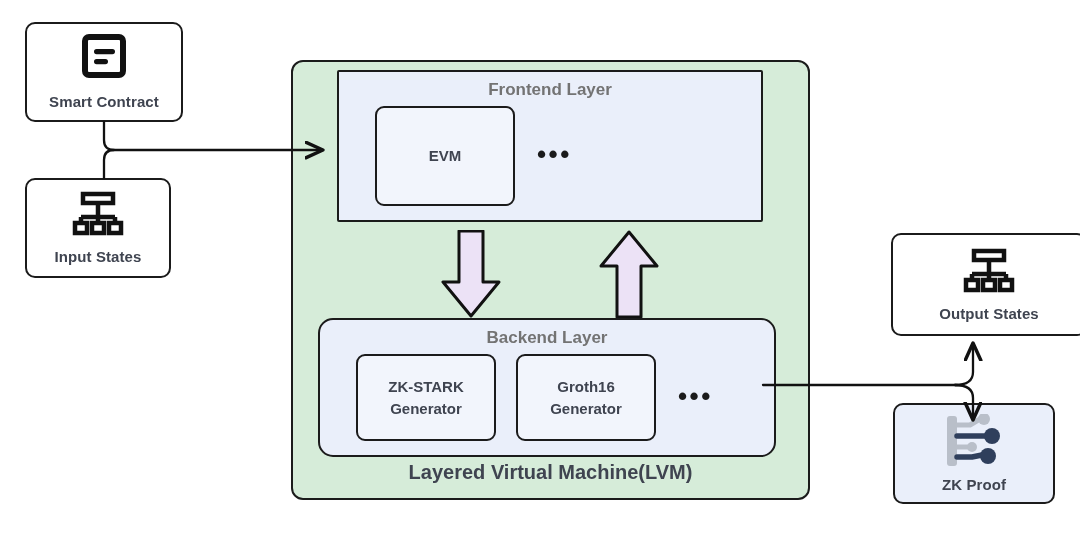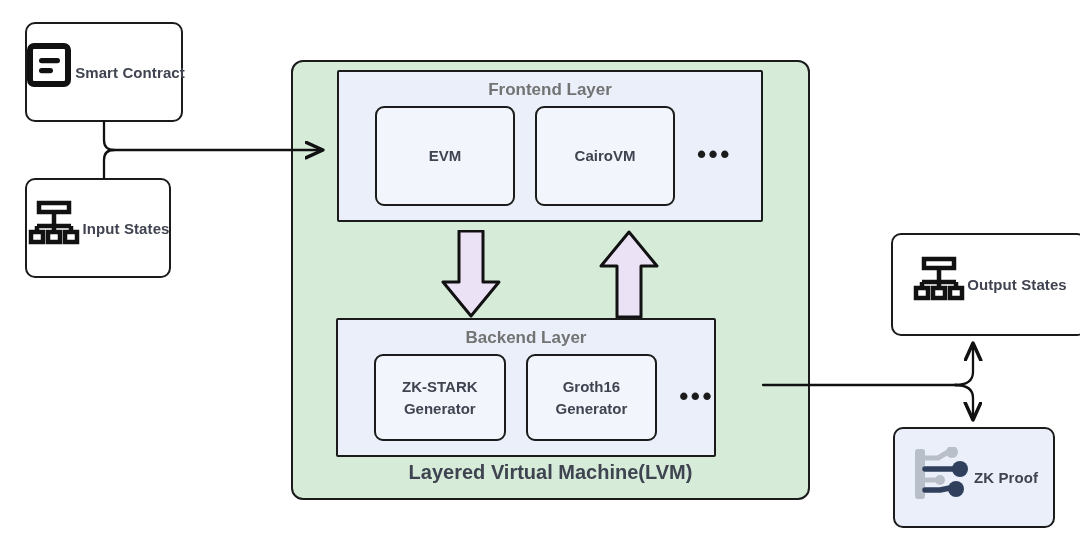--- a/index.html
+++ b/index.html
@@ -19,21 +19,21 @@
   }
 
   
   .node {
     position: absolute;
     box-sizing: border-box;
     border: 2.5px solid #1b1b1b;
     border-radius: 10px;
     background: #ffffff;
     display: flex;
-    flex-direction: row;
+    flex-direction: column;
     align-items: center;
     justify-content: center;
     z-index: 4;
   }
   .node .node-label {
     font-size: 15px;
     font-weight: bold;
     color: #3f4450;
     letter-spacing: .1px;
     white-space: nowrap;
@@ -194,28 +194,25 @@
   <div id="lvm-container">
     <div id="lvm-title">Layered Virtual Machine(LVM)</div>
   </div>
 
   <div class="layer-panel" id="frontend-layer" style="left:337px; top:70px; width:426px; height:152px;">
     <div class="layer-title">Frontend Layer</div>
     <div class="layer-items">
       <div class="layer-item">
         <span>EVM</span>
       </div>
-      <div class="layer-item">
-        <span>CairoVM</span>
-      </div>
       <div class="ellipsis">•••</div>
     </div>
   </div>
 
-  <div class="layer-panel" id="backend-layer" style="left:336px; top:318px; width:380px; height:139px;">
+  <div class="layer-panel" id="backend-layer" style="left:318px; top:318px; width:458px; height:139px;border-radius:15px;">
     <div class="layer-title">Backend Layer</div>
     <div class="layer-items">
       <div class="layer-item">
         <span>ZK-STARK</span>
         <span>Generator</span>
       </div>
       <div class="layer-item">
         <span>Groth16</span>
         <span>Generator</span>
       </div>
@@ -241,21 +238,21 @@
         <rect x="13" y="3" width="30" height="9" fill="none" stroke="#111111" stroke-width="4.5"></rect>
         <path d="M28 12 L28 26 M11 26 L45 26 M11 26 L11 32 M28 26 L28 32 M45 26 L45 32" fill="none" stroke="#111111" stroke-width="4.5"></path>
         <rect x="5" y="32" width="12" height="10" fill="none" stroke="#111111" stroke-width="4.5"></rect>
         <rect x="22" y="32" width="12" height="10" fill="none" stroke="#111111" stroke-width="4.5"></rect>
         <rect x="39" y="32" width="12" height="10" fill="none" stroke="#111111" stroke-width="4.5"></rect>
       </svg>
     </span>
     <span class="node-label">Output States</span>
   </div>
 
-  <div class="node" id="node-zk-proof" style="left:893px; top:427px; width:162px; height:101px; background:#eaeffa;">
+  <div class="node" id="node-zk-proof" style="left:893px; top:403px; width:162px; height:101px; background:#eaeffa;">
     <span class="node-icon" style="margin-bottom:2px;">
       <svg width="64" height="56" viewBox="0 0 64 56" aria-hidden="true">
         <rect x="5" y="2" width="10" height="50" rx="3" fill="#b9bfc9"></rect>
         <path d="M15 11 L28 11 L38 5" fill="none" stroke="#b9bfc9" stroke-width="5" stroke-linecap="round" stroke-linejoin="round"></path>
         <circle cx="42" cy="5" r="6" fill="#b9bfc9"></circle>
         <path d="M15 22 L46 22" fill="none" stroke="#2f3f5c" stroke-width="5.5" stroke-linecap="round"></path>
         <circle cx="50" cy="22" r="8" fill="#2f3f5c"></circle>
         <path d="M15 33 L26 33" fill="none" stroke="#b9bfc9" stroke-width="5" stroke-linecap="round"></path>
         <circle cx="30" cy="33" r="5" fill="#b9bfc9"></circle>
         <path d="M15 43 L30 43 L40 41" fill="none" stroke="#2f3f5c" stroke-width="5.5" stroke-linecap="round" stroke-linejoin="round"></path>

